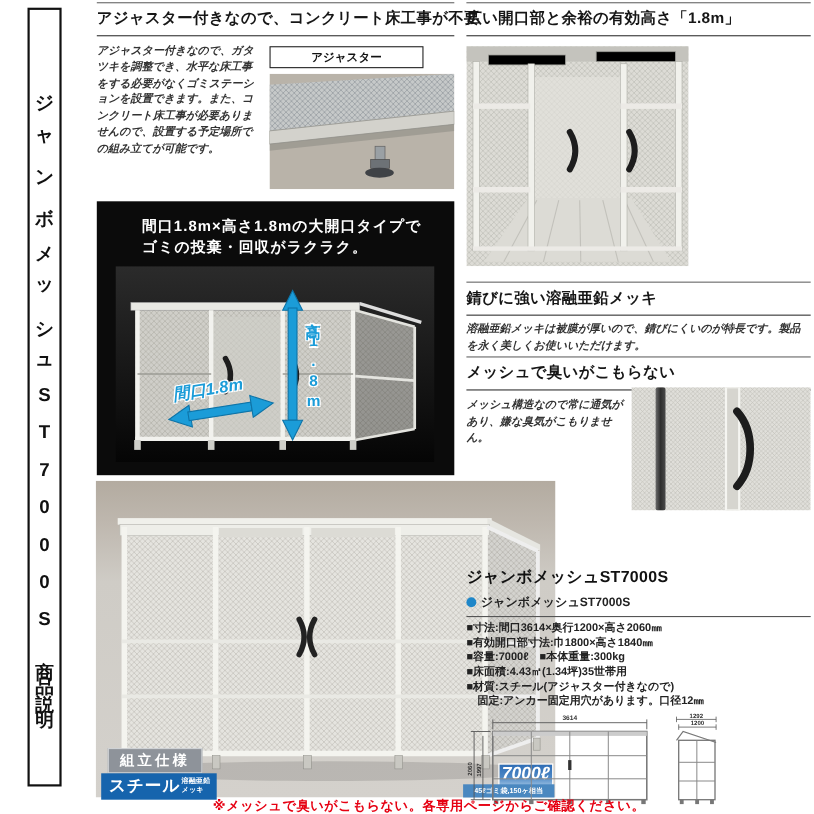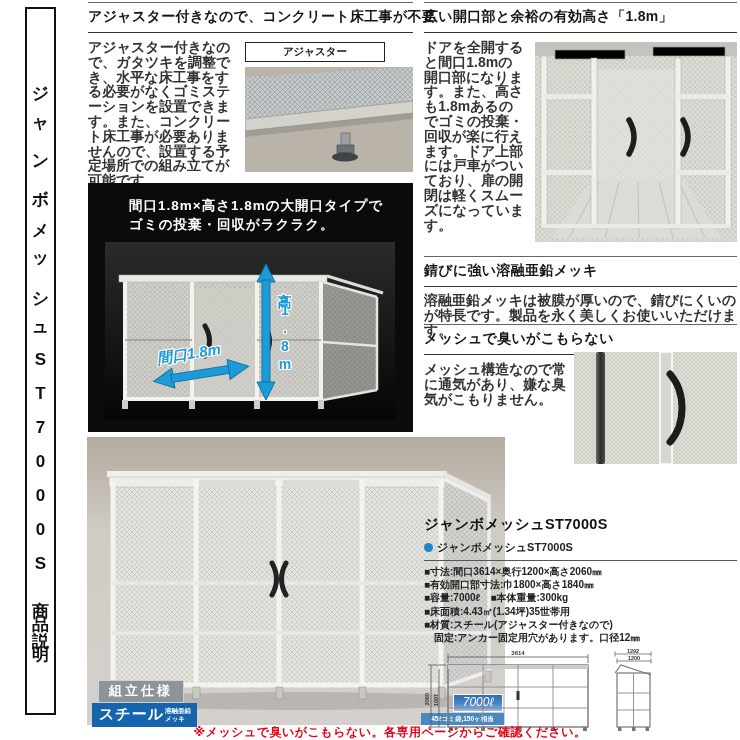--- a/index.html
+++ b/index.html
@@ -20,21 +20,21 @@
   
   .col-left  { position:absolute; left:88px;  top:0; width:325px; height:740px; }
   .col-right { position:absolute; left:424px; top:0; width:313px; height:544px; }
   .sec { position:absolute; left:0; width:100%; }
   .sec-head {
     border-top:1px solid #666; border-bottom:1.5px solid #333;
     padding:5px 0 6px; margin-top:2px;
   }
   .sec-head h2 { font-size:14px; font-weight:bold; color:#161616; letter-spacing:.3px; white-space:nowrap; }
   .feature-body { display:flex; gap:9px; padding-top:7px; }
-  p.body { font-size:14px; font-weight:bold; color:#333; line-height:14.8px; }
+  p.body { font-size:10px; font-weight:bold; color:#333; line-height:14.8px;font-style:italic; }
   .w150 { width:151px; } .w110 { width:110px; } .w152 { width:152px; }
   
   .adj-fig { width:168px; margin-top:2px; }
   .adj-label {
     width:140px; border:1.5px solid #222; background:#fff; color:#111;
     font-size:10.5px; font-weight:bold; text-align:center; padding:2px 0; margin-bottom:5px;
   }
   .adj-photo { width:168px; height:105px; }
   
   .banner { position:absolute; left:0; top:183px; width:325px; height:249px; background:var(--banner_bg,#0b0b0b);padding-left:24px; }
@@ -61,21 +61,21 @@
   }
   .badge-steel {
     position:absolute; left:5px; top:266px; background:var(--badge_blue,#1664ad);
     color:#fff; padding:2px 6px 3px 7px; display:flex; align-items:center; gap:1px; white-space:nowrap;
   }
   .badge-steel .main { font-size:15px; font-weight:bold; letter-spacing:1px; }
   .steel-sub { display:flex; flex-direction:column; font-size:6.5px; font-weight:bold; line-height:7.5px; }
   .badge-cap {
     position:absolute; left:366px; top:257px; width:50px; text-align:center;
     background:linear-gradient(var(--capacity_blue,#2f6db5), #4b86c4 55%, #9cc1e2);
-    border:1px solid #fff; color:#fff; font-size:12px; font-weight:normal; font-style:italic; padding:0 0 2px;
+    border:1px solid #fff; color:#fff; font-size:16px; font-weight:bold; font-style:italic; padding:0 0 2px;
   }
   .badge-cap-sub {
     position:absolute; left:334px; top:276px; width:83px; text-align:center;
     background:#4a88c0; color:#fff; font-size:6.5px; font-weight:bold; padding:1.5px 0; white-space:nowrap;
   }
   
   .open-fig { width:202px; height:200px; margin-top:2px; }
   .mesh-fig { position:absolute; right:0; top:30px; width:163px; height:112px; }
   
   .spec-title { font-size:14.5px; font-weight:bold; color:#111; letter-spacing:.3px; }
@@ -263,21 +263,20 @@
     </section>
   </div>
 
   <div class="col-right">
 
     <section class="sec" style="top:0">
       <div class="sec-head">
         <h2>広い開口部と余裕の有効高さ「1.8m」</h2>
       </div>
       <div class="feature-body">
-        <p class="body w110">ドアを全開すると間口1.8mの開口部になります。また、高さも1.8mあるのでゴミの投棄・回収が楽に行えます。ドア上部には戸車がついており、扉の開閉は軽くスムーズになっています。</p>
         <div class="open-fig">
           <svg width="202" height="200" viewBox="0 0 202 200">
             <defs>
               <pattern id="pC" width="5" height="5" patternUnits="userSpaceOnUse">
                 <rect width="5" height="5" fill="#dddcd6"></rect>
                 <path d="M0 5L5 0M0 0L5 5" stroke="#bebdb6" stroke-width="0.6"></path>
               </pattern>
             </defs>
             <rect width="202" height="200" fill="url(#pC)"></rect>
             <rect width="202" height="14" fill="#c4c3bd"></rect>

